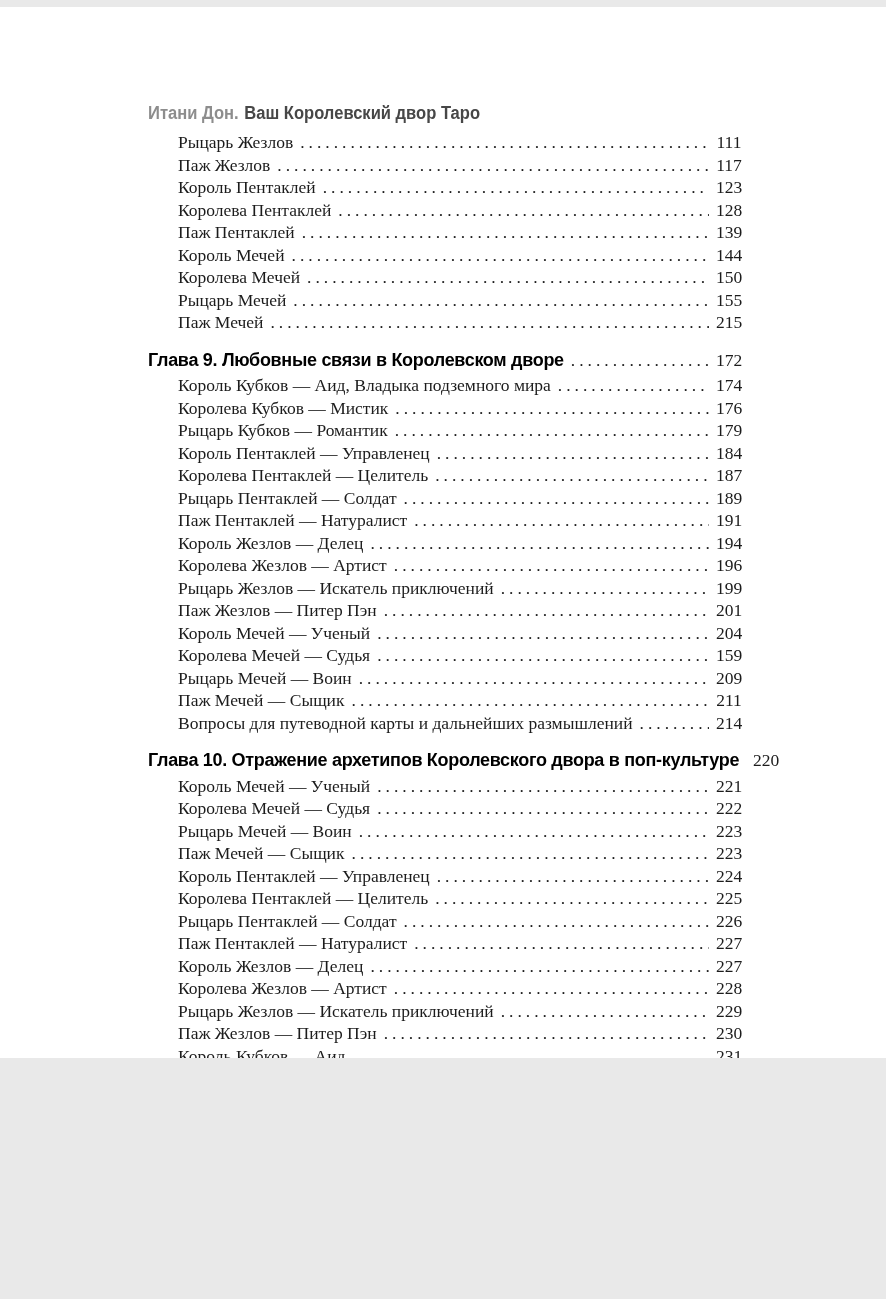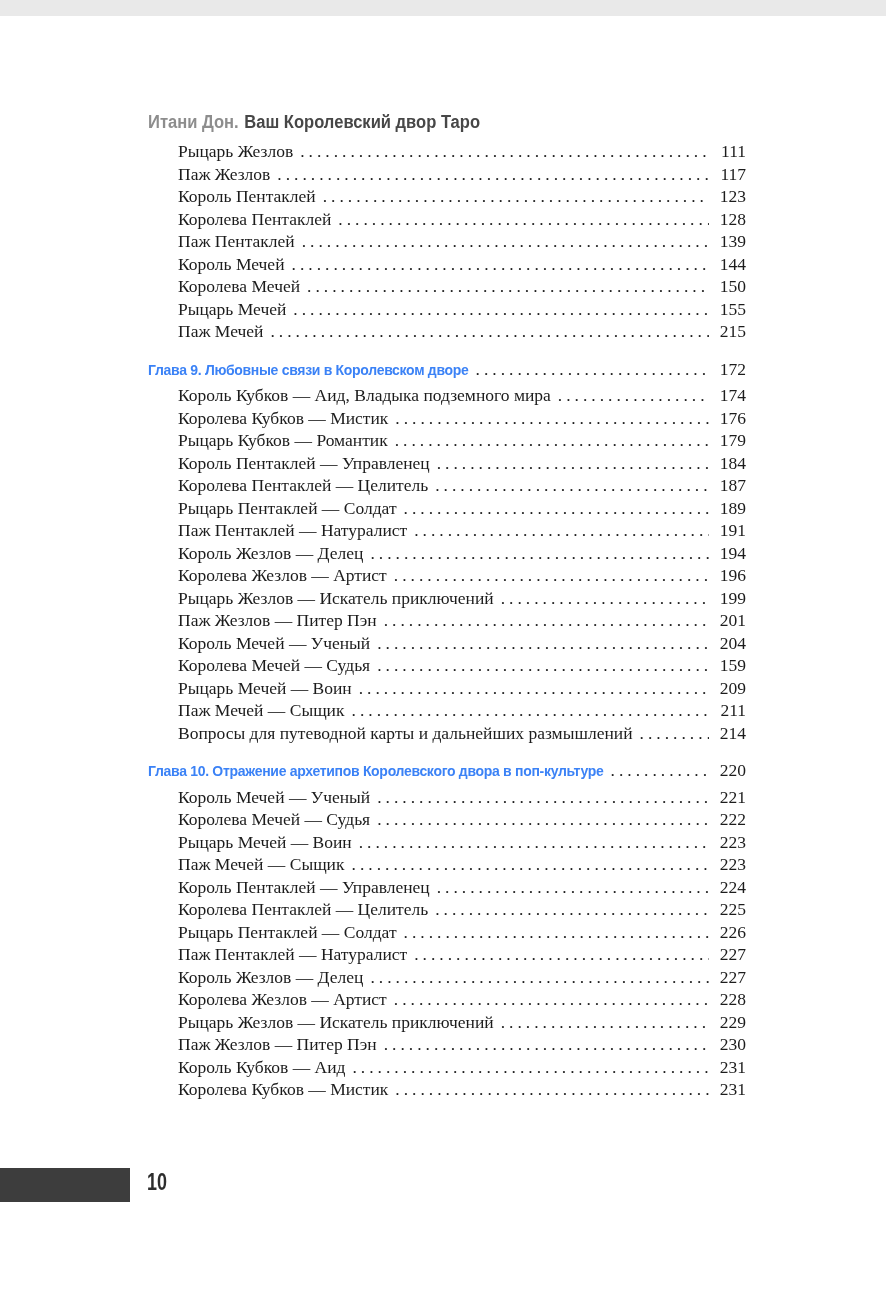--- a/index.html
+++ b/index.html
@@ -1,22 +1,22 @@
 <!DOCTYPE html>
 <html><head>
 <meta charset="utf-8">
 <style>
   html, body { margin: 0; padding: 0; background: #e9e9e9; }
   .page {
     position: relative;
     width: 886px;
-    height: 1284px;
+    height: 1051px;
     background: #ffffff;
     overflow: hidden;
-    margin: 16px auto;
+    margin: 7px auto;
   }
   .running-head {
     position: absolute;
     left: 148px;
     top: 96px;
     font-family: "Liberation Sans", sans-serif;
     font-weight: bold;
     font-size: 18px;
     letter-spacing: 0px;
     transform: scaleX(0.92);
@@ -43,41 +43,41 @@
   }
   .toc-entry .entry-label {
     white-space: nowrap;
     padding-left: 30px;
   }
   .toc-entry.section-heading { margin-bottom: 3px; }
   .toc-entry.section-heading .entry-label {
     padding-left: 0;
     font-family: "Liberation Sans", sans-serif;
     font-weight: bold;
-    font-size: 14px;
+    font-size: 18px;
     letter-spacing: -0.3px;
-    color: #3b82f6;
+    color: #000000;
   }
   .leader {
     flex: 1;
     overflow: hidden;
     white-space: nowrap;
     margin: 0 3px 0 7px;
     color: #1c1c1c;
   }
   .leader::after {
     content: "..........................................................................................................";
     letter-spacing: 4px;
     font-family: "Liberation Serif", serif;
     font-size: 17.5px;
   }
   .entry-page {
     white-space: nowrap;
     min-width: 34px;
-    text-align: right;
+    text-align: center;
     font-family: "Liberation Serif", serif;
     color: #1c1c1c;
   }
   .footer-bar {
     position: absolute;
     left: 0;
     top: 1152px;
     width: 130px;
     height: 34px;
     background: #3d3d3d;

